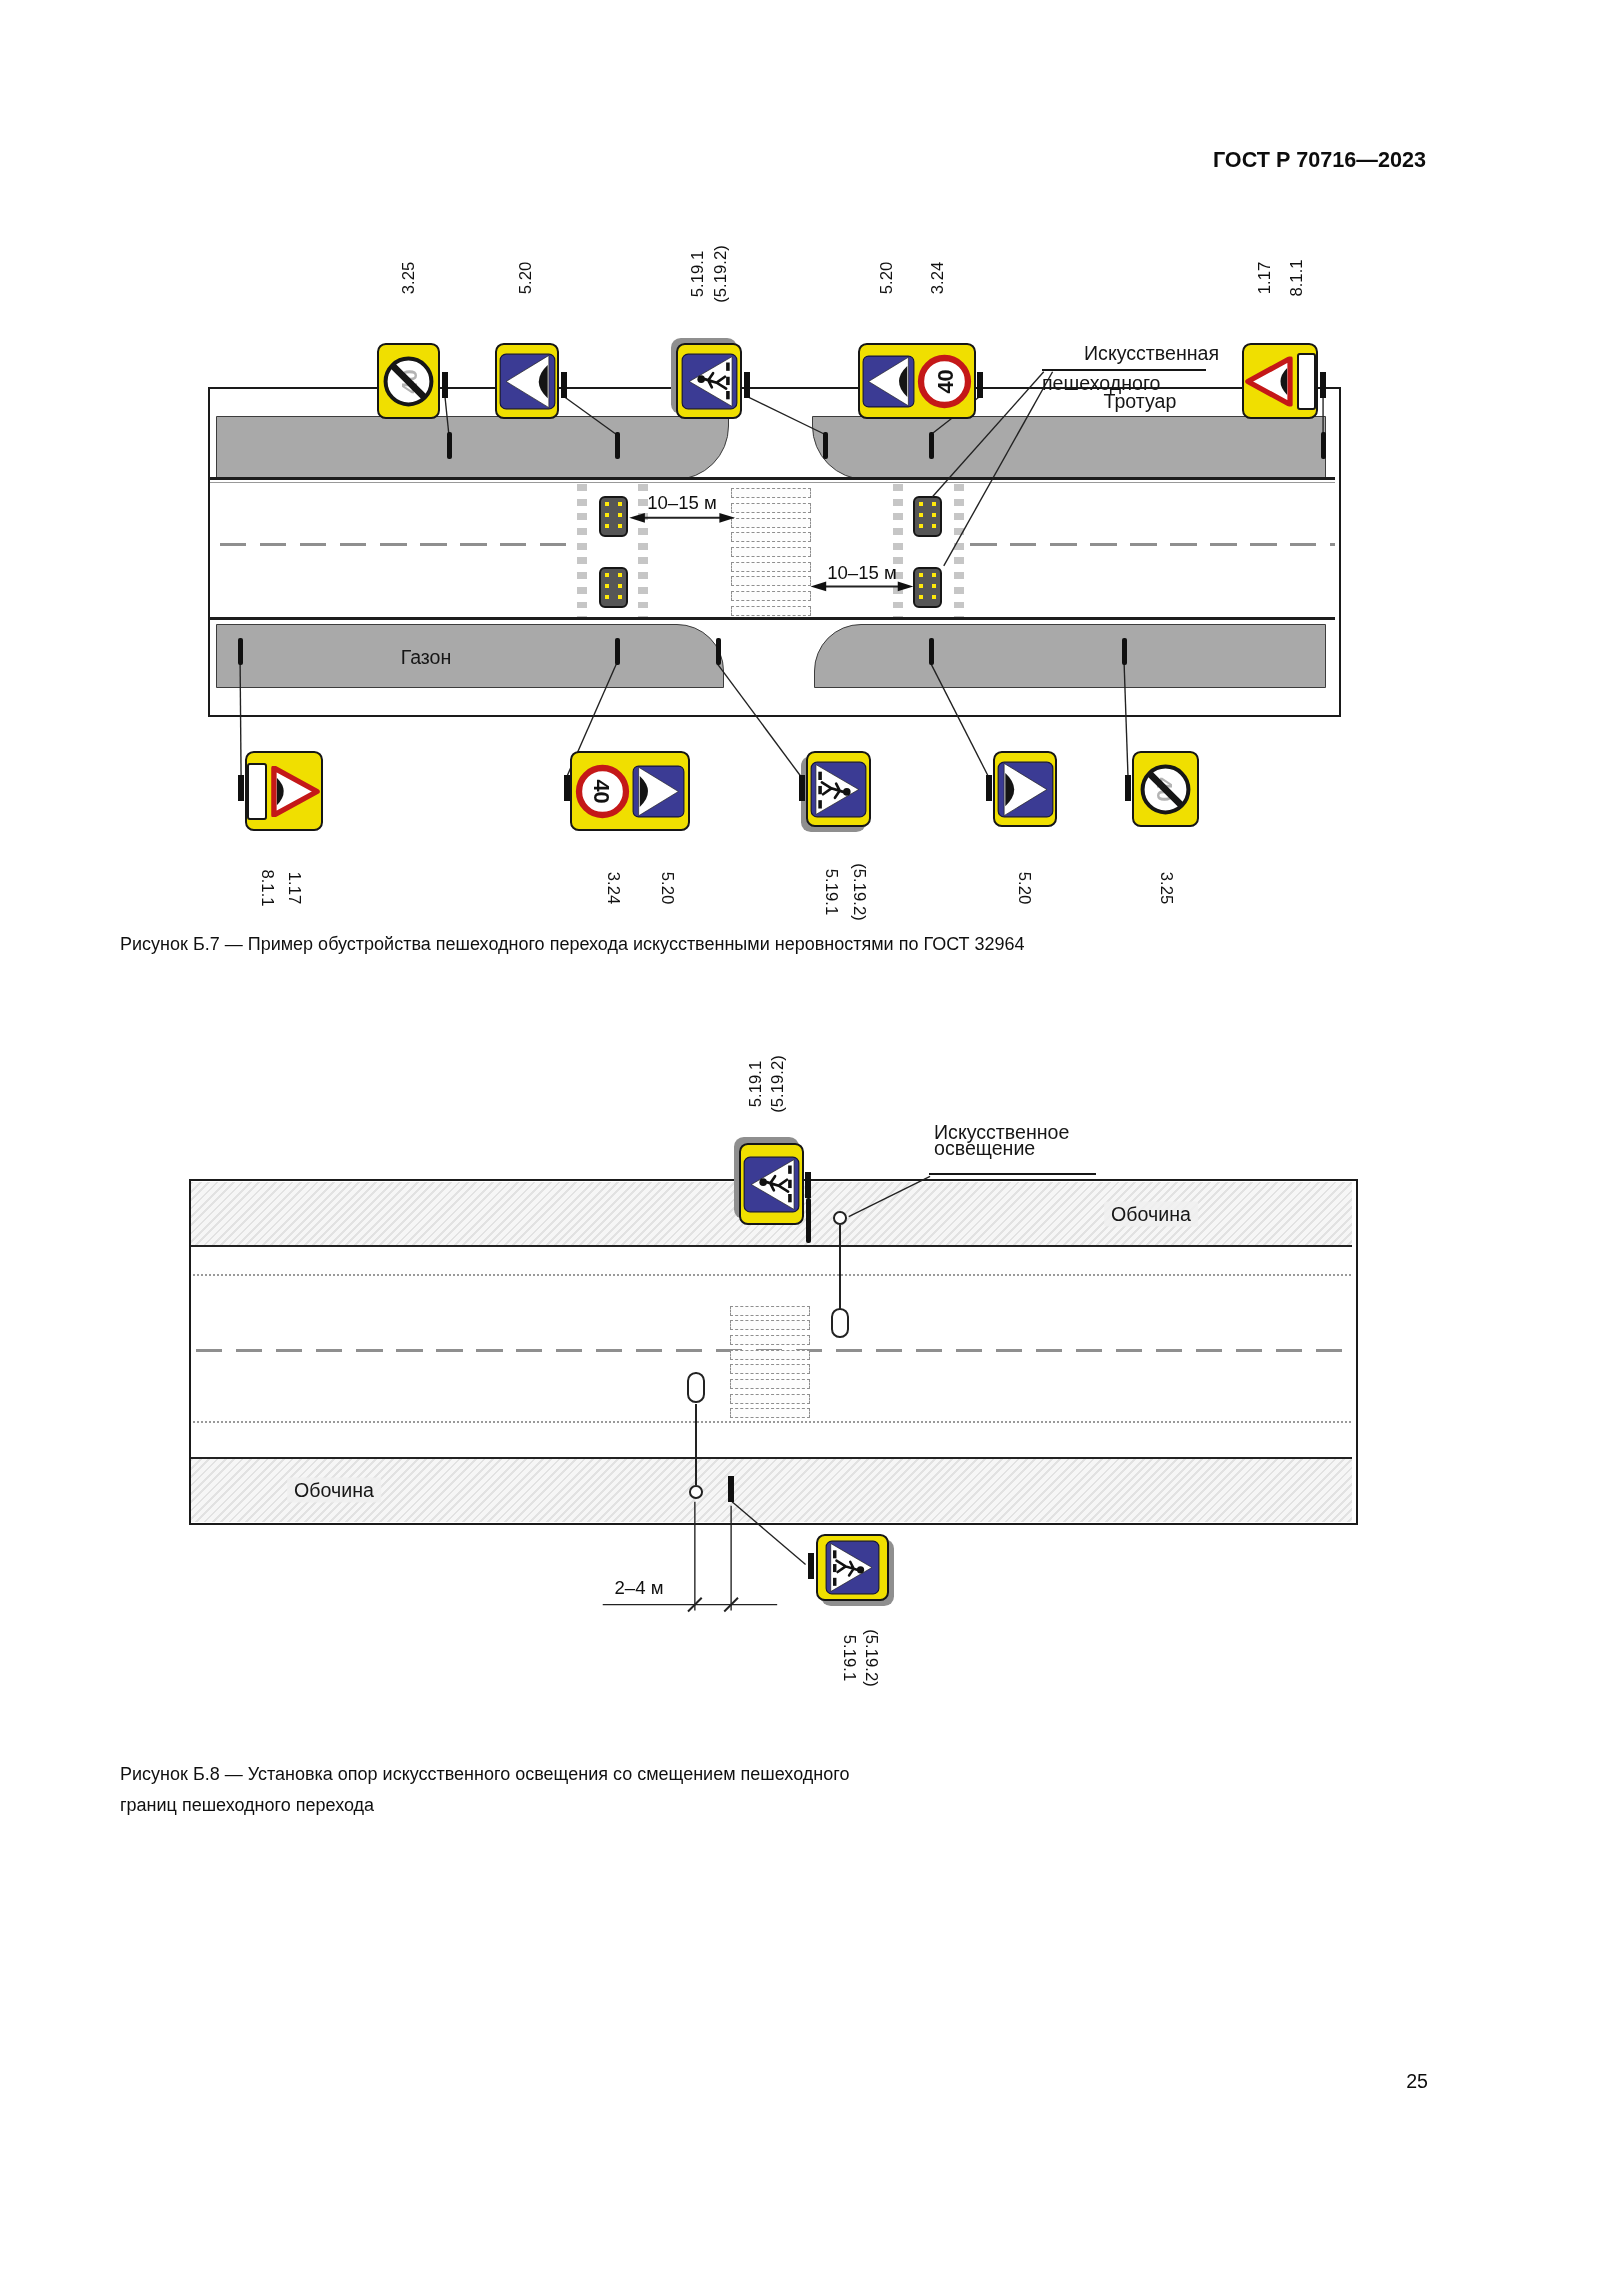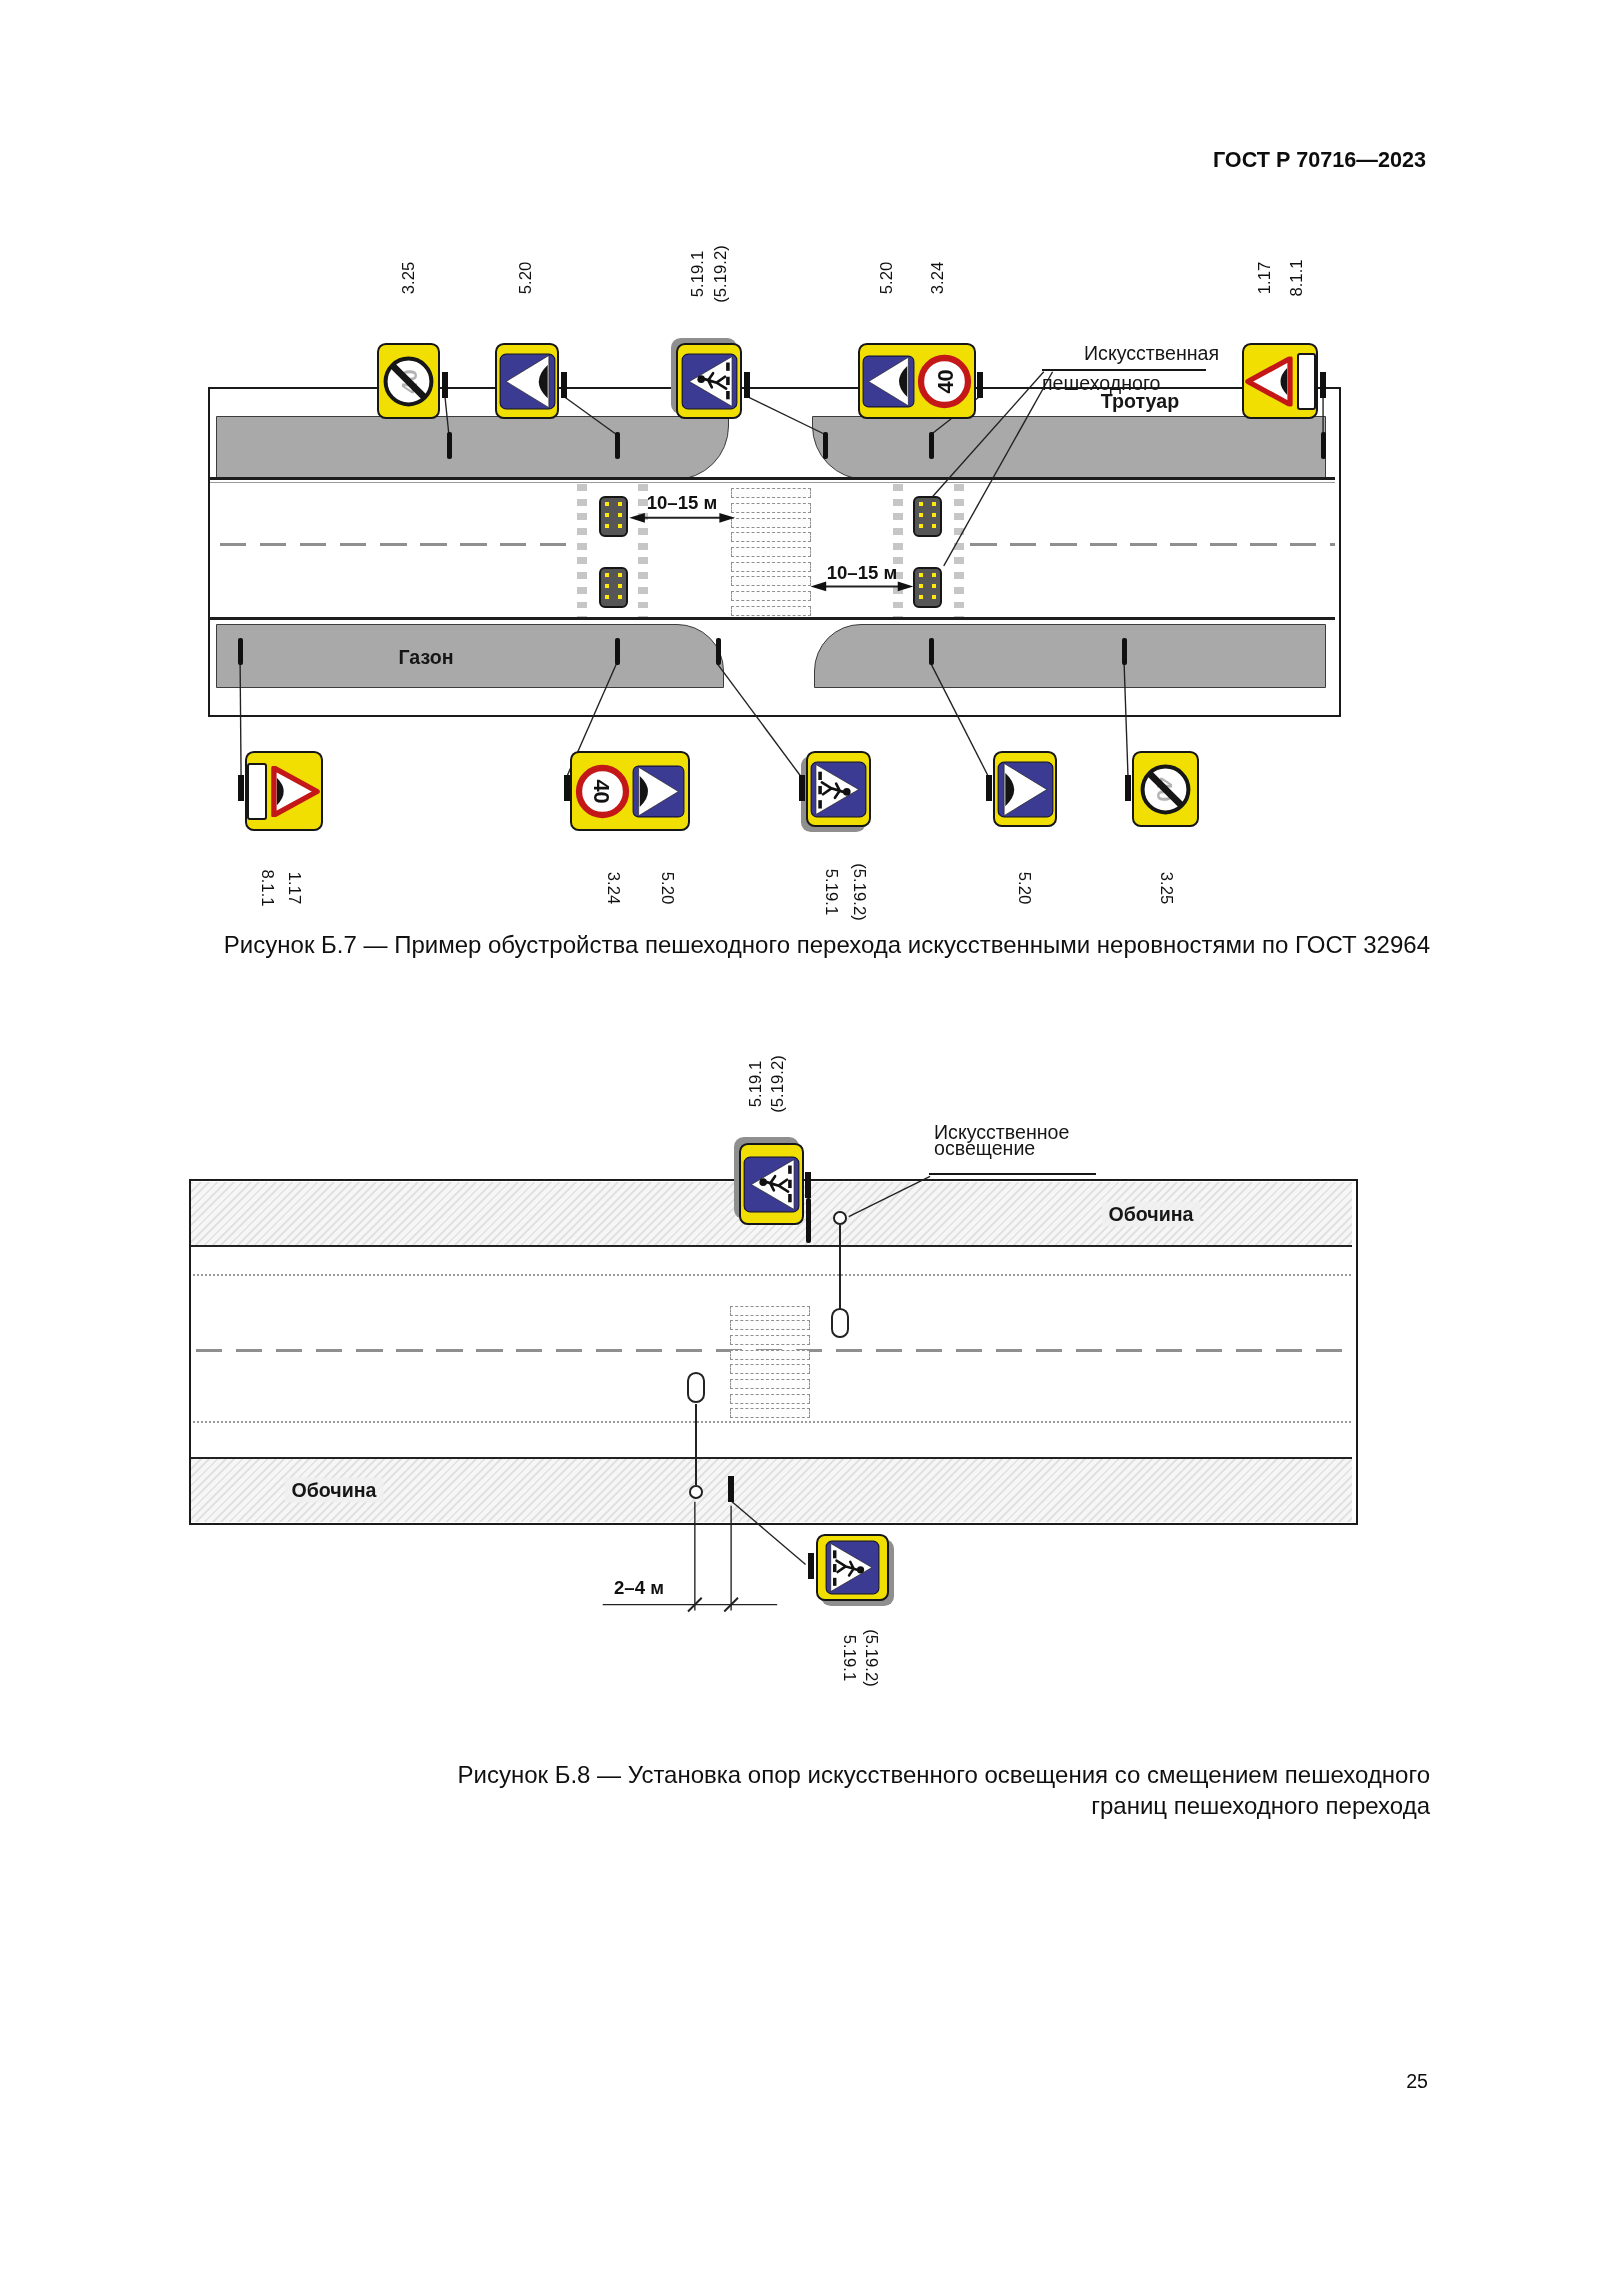--- a/index.html
+++ b/index.html
@@ -1,19 +1,19 @@
 <!DOCTYPE html>
 <html><head>
 <meta charset="utf-8">
 <style>
   html,body{margin:0;padding:0;background:#fff;}
   #page{position:relative;width:1621px;height:2293px;background:#fff;overflow:hidden;
         font-family:"Liberation Sans", sans-serif;color:#111;}
   .abs{position:absolute;}
-  .ctr{position:absolute;white-space:nowrap;transform:translate(-50%,-50%);font-weight:bold;}
+  .ctr{position:absolute;white-space:nowrap;transform:translate(-50%,-50%);}
   .vl {position:absolute;white-space:nowrap;font-size:16.7px;color:#111;
        transform:translate(-50%,-50%) rotate(-90deg);}
   .vlc{position:absolute;white-space:nowrap;font-size:16.7px;color:#111;
        transform:translate(-50%,-50%) rotate(90deg);}
   .rccw{transform:rotate(-90deg);}
   .rcw{transform:rotate(90deg);}
   .board{position:absolute;background:#f0df00;border:2px solid #161616;border-radius:8.8px;
          box-sizing:border-box;display:flex;align-items:center;justify-content:center;gap:2.9px;z-index:10;}
   .shadow{position:absolute;background:#8f8f8f;border-radius:9.8px;z-index:9;}
   .plate{width:19.6px;height:57px;background:#fff;border:2px solid #161616;border-radius:2.9px;box-sizing:border-box;}
@@ -36,21 +36,21 @@
   .dotline{position:absolute;height:0;border-top:2px dotted #9a9a9a;z-index:2;}
   .capsule{position:absolute;background:#fff;border:2px solid #222;border-radius:8.8px;box-sizing:border-box;z-index:4;}
   .pcircle{position:absolute;width:13.7px;height:13.7px;background:#fff;border:2px solid #222;
       border-radius:50%;box-sizing:border-box;z-index:4;}
   .stem{position:absolute;width:2px;background:#222;z-index:3;}
   .roadname{font-size:19.6px;color:#161616;z-index:12;}
   .halo{background:rgba(240,240,240,.85);padding:1px 6.9px;border-radius:2px;}
   .dimtxt{font-size:18.6px;color:#111;z-index:12;}
   .callout{position:absolute;font-size:19.6px;color:#161616;z-index:12;white-space:nowrap;}
   .shelf{position:absolute;height:2px;background:#161616;z-index:12;}
-  .caption{position:absolute;left:128px;width:1302px;text-align:right;font-size:24px;
+  .caption{position:absolute;left:120px;width:1302px;text-align:left;font-size:18px;
       line-height:31px;color:#101010;}
   #lines{position:absolute;left:0;top:0;z-index:5;pointer-events:none;}
   #lines line{stroke:#222;stroke-width:1.4;}
   #lines .thick{stroke-width:2;}
   #lines polygon{fill:#111;}
   .hdr{position:absolute;right:195px;top:147px;font-size:21.6px;font-weight:bold;color:#0d0d0d;}
   .pageno{position:absolute;right:193px;top:2070px;font-size:19.6px;color:#0d0d0d;}
   svg text{font-family:"Liberation Sans", sans-serif;}
 </style>
 </head>

